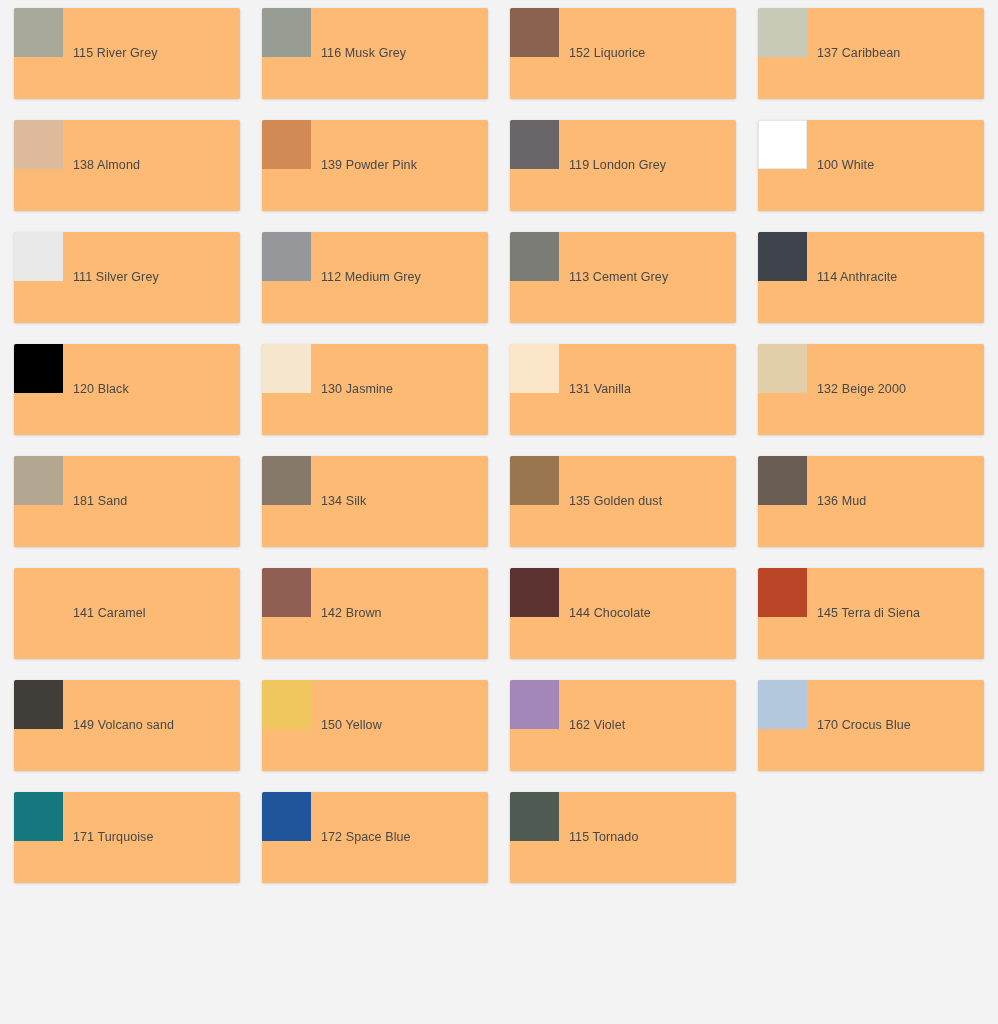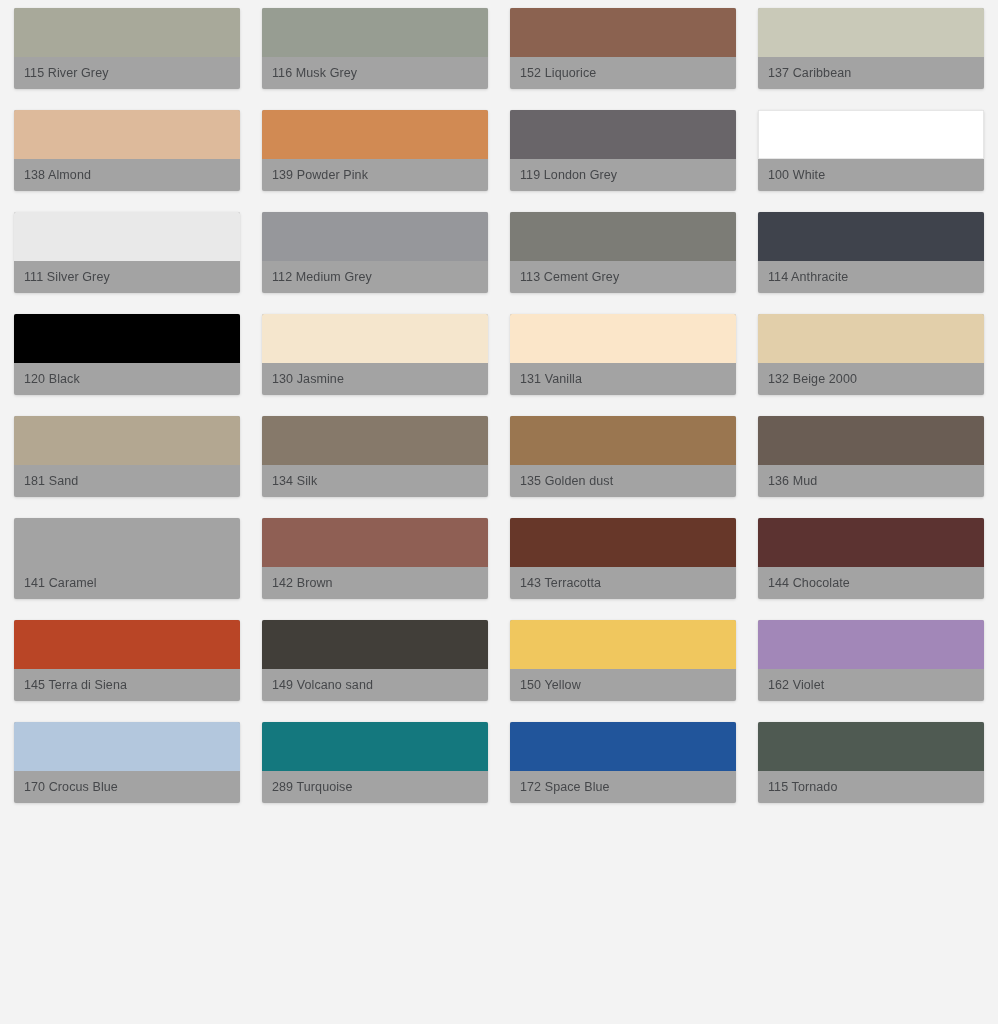--- a/index.html
+++ b/index.html
@@ -17,27 +17,27 @@
   }
   #swatch-grid {
     display: grid;
     grid-template-columns: repeat(4, 1fr);
     column-gap: 22px;
     row-gap: 21px;
     padding: 8px 14px 0 14px;
     width: 998px;
   }
   .swatch-card {
-    background: #a3a3a3;
+    background: #fdba74;
     border-radius: 2px;
     box-shadow: 0 1px 3px rgba(0,0,0,0.13), 0 0 1px rgba(0,0,0,0.08);
     overflow: hidden;
-    height: 81px;
+    height: 91px;
     display: flex;
-    flex-direction: column;
+    flex-direction: row;
     cursor: pointer;
   }
   .swatch-chip {
     height: 49px;
     width: 100%;
     flex: 0 0 49px;
   }
   .swatch-chip.bordered {
     box-shadow: inset 0 0 0 1px #e6e6e6;
   }
@@ -142,24 +142,20 @@
   </div>
     <div class="swatch-card">
     <div class="swatch-chip"></div>
     <div class="swatch-label">141 Caramel</div>
   </div>
     <div class="swatch-card">
     <div class="swatch-chip" style="background-color: rgb(143, 95, 84);"></div>
     <div class="swatch-label">142 Brown</div>
   </div>
     <div class="swatch-card">
-    <div class="swatch-chip" style="background-color: rgb(103, 55, 41);"></div>
-    <div class="swatch-label">143 Terracotta</div>
-  </div>
-    <div class="swatch-card">
     <div class="swatch-chip" style="background-color: rgb(92, 51, 49);"></div>
     <div class="swatch-label">144 Chocolate</div>
   </div>
     <div class="swatch-card">
     <div class="swatch-chip" style="background-color: rgb(185, 69, 38);"></div>
     <div class="swatch-label">145 Terra di Siena</div>
   </div>
     <div class="swatch-card">
     <div class="swatch-chip" style="background-color: rgb(65, 62, 57);"></div>
     <div class="swatch-label">149 Volcano sand</div>
@@ -171,21 +167,21 @@
     <div class="swatch-card">
     <div class="swatch-chip" style="background-color: rgb(162, 135, 184);"></div>
     <div class="swatch-label">162 Violet</div>
   </div>
     <div class="swatch-card">
     <div class="swatch-chip" style="background-color: rgb(179, 199, 221);"></div>
     <div class="swatch-label">170 Crocus Blue</div>
   </div>
     <div class="swatch-card">
     <div class="swatch-chip" style="background-color: rgb(20, 120, 126);"></div>
-    <div class="swatch-label">289 Turquoise</div>
+    <div class="swatch-label">171 Turquoise</div>
   </div>
     <div class="swatch-card">
     <div class="swatch-chip" style="background-color: rgb(33, 85, 155);"></div>
     <div class="swatch-label">172 Space Blue</div>
   </div>
     <div class="swatch-card">
     <div class="swatch-chip" style="background-color: rgb(79, 90, 82);"></div>
     <div class="swatch-label">115 Tornado</div>
   </div>
   </div>

